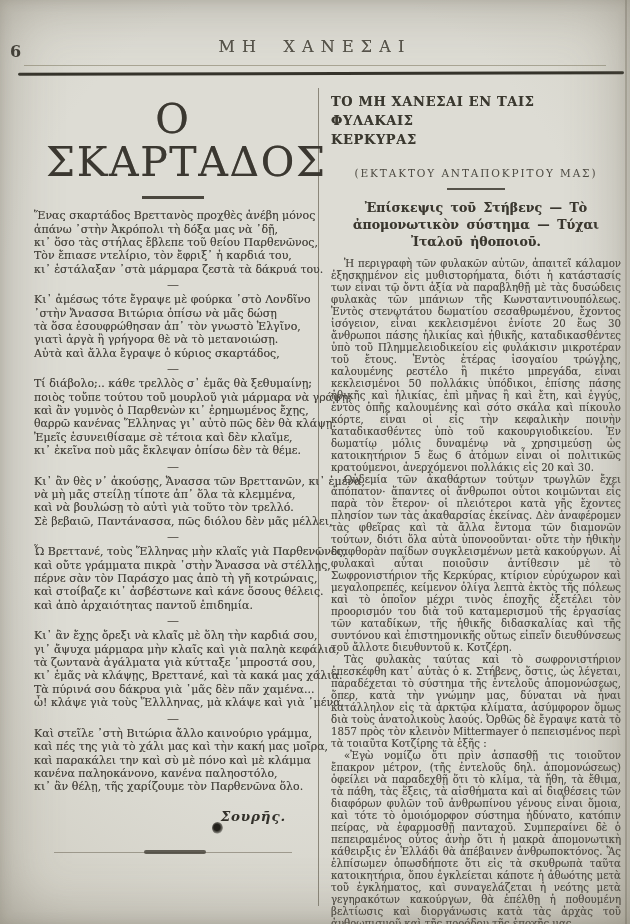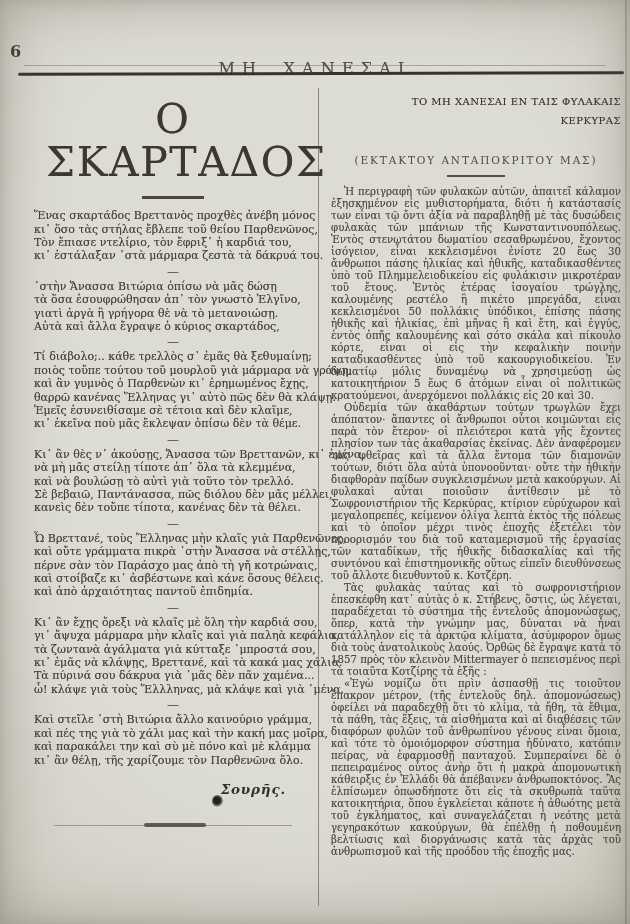--- a/index.html
+++ b/index.html
@@ -20,21 +20,21 @@
   }
   .page-edge-right{
     position:absolute;top:0;right:3px;width:2px;height:924px;
     background:linear-gradient(#9a968a,#b5b1a3 40%,#8e8a7d);
     opacity:.6;
   }
   
   .header{position:absolute;top:36px;left:0;width:630px;height:40px;}
   .page-number{position:absolute;left:10px;top:6px;font-size:16px;font-weight:bold;color:#3c3a33;}
   .masthead{
-    position:absolute;left:0;top:23px;width:100%;text-align:center;
+    position:absolute;left:0;top:1px;width:100%;text-align:center;
     font-size:16px;letter-spacing:.45em;word-spacing:.5em;color:#56534a;
     text-shadow:0 0 .5px rgba(70,65,55,.6);
   }
   .header-thin-rule{position:absolute;left:24px;top:29px;width:582px;height:1px;background:#97937f;opacity:.75;}
   .header-thick-rule{position:absolute;left:18px;top:36px;width:606px;height:3px;background:#35332b;transform:rotate(-.15deg);border-radius:2px;}
   
   .col-divider{position:absolute;left:318px;top:88px;width:1px;height:818px;background:#8b877a;}
   .col-left{position:absolute;left:34px;top:86px;width:278px;}
   .col-right{position:absolute;left:331px;top:92px;width:290px;}
   
@@ -52,26 +52,26 @@
   }
   .ink-blot{
     position:absolute;left:178px;width:11px;height:12px;border-radius:50%;
     background:radial-gradient(circle at 45% 45%, #23211c 0 35%, rgba(40,38,32,.55) 60%, rgba(60,56,46,0) 75%);
   }
   .left-bottom-ornament{position:relative;height:6px;margin:26px 20px 0 20px;}
   .left-bottom-ornament .thin{position:absolute;left:0;top:2px;width:100%;height:1px;background:#8e8a7c;opacity:.8;}
   .left-bottom-ornament .thick{position:absolute;left:38%;top:0;width:26%;height:4px;background:#4a473d;border-radius:2px;opacity:.85;}
   
   .article-title{
-    text-align:right;font-size:10px;font-weight:normal;line-height:19px;
+    text-align:left;font-size:13px;font-weight:bold;line-height:19px;
     letter-spacing:.05em;color:#3a382f;margin:0;
     text-shadow:0 0 .5px rgba(55,50,40,.5);
   }
   .article-byline{
-    text-align:center;font-size:10.5px;letter-spacing:.18em;color:#4d4a42;margin-top:24px;
+    text-align:center;font-size:10.5px;letter-spacing:.18em;color:#4d4a42;margin-top:18px;
   }
   .byline-rule{width:58px;height:1.5px;background:#55524a;margin:9px auto 9px auto;}
   .article-heading{
     text-align:center;font-size:12.5px;font-weight:bold;line-height:17px;
     color:#3a372f;word-spacing:.25em;margin:2px 6px 8px 6px;
     text-shadow:0 0 .5px rgba(55,50,40,.45);
   }
   .apara{
     font-size:10.2px;line-height:12px;text-align:justify;margin:0;
     color:#4b4841;text-indent:13px;text-shadow:0 0 .4px rgba(70,64,54,.45);
@@ -90,47 +90,48 @@
   </div>
 
   <div class="col-divider"></div>
 
   <div class="col-left">
     <h1 class="poem-title">Ο ΣΚΑΡΤΑΔΟΣ</h1>
     <div class="poem-title-rule"></div>
     <div>
         <div class="stanza">
           <div class="verse">Ἕνας σκαρτάδος Βρεττανὸς προχθὲς ἀνέβη μόνος</div>
+          <div class="verse">ἀπάνω ᾽στὴν Ἀκρόπολι τὴ δόξα μας νὰ ᾽δῇ,</div>
           <div class="verse">κι᾽ ὅσο τὰς στήλας ἔβλεπε τοῦ θείου Παρθενῶνος,</div>
           <div class="verse">Τὸν ἔπιασε ντελίριο, τὸν ἔφριξ᾽ ἡ καρδιά του,</div>
           <div class="verse">κι᾽ ἐστάλαξαν ᾽στὰ μάρμαρα ζεστὰ τὰ δάκρυά του.</div>
         </div>
         <div class="stanza-div">—</div>
         <div class="stanza">
+          <div class="verse">Κι᾽ ἀμέσως τότε ἔγραψε μὲ φούρκα ᾽στὸ Λονδῖνο</div>
           <div class="verse">᾽στὴν Ἄνασσα Βιτώρια ὀπίσω νὰ μᾶς δώσῃ</div>
           <div class="verse">τὰ ὅσα ἐσουφρώθησαν ἀπ᾽ τὸν γνωστὸ Ἐλγῖνο,</div>
           <div class="verse">γιατὶ ἀργὰ ἢ γρήγορα θὲ νὰ τὸ μετανοιώσῃ.</div>
           <div class="verse">Αὐτὰ καὶ ἄλλα ἔγραψε ὁ κύριος σκαρτάδος,</div>
         </div>
         <div class="stanza-div">—</div>
         <div class="stanza">
           <div class="verse">Τί διάβολο;.. κάθε τρελλὸς σ᾽ ἐμᾶς θὰ ξεθυμαίνῃ;</div>
           <div class="verse">ποιὸς τοὔπε τούτου τοῦ μουρλοῦ γιὰ μάρμαρα νὰ γράψῃ;</div>
           <div class="verse">καὶ ἂν γυμνὸς ὁ Παρθενὼν κι᾽ ἐρημωμένος ἔχῃς,</div>
           <div class="verse">θαρρῶ κανένας Ἕλληνας γι᾽ αὐτὸ πῶς δὲν θὰ κλάψῃ.</div>
           <div class="verse">Ἐμεῖς ἐσυνειθίσαμε σὲ τέτοια καὶ δὲν κλαῖμε,</div>
           <div class="verse">κι᾽ ἐκεῖνα ποὺ μᾶς ἔκλεψαν ὀπίσω δὲν τὰ θέμε.</div>
         </div>
         <div class="stanza-div">—</div>
         <div class="stanza">
           <div class="verse">Κι᾽ ἂν θὲς ν᾽ ἀκούσῃς, Ἄνασσα τῶν Βρεττανῶν, κι᾽ ἐμένα,</div>
           <div class="verse">νὰ μὴ μᾶς στείλῃ τίποτε ἀπ᾽ ὅλα τὰ κλεμμένα,</div>
           <div class="verse">καὶ νὰ βουλώσῃ τὸ αὐτὶ γιὰ τοῦτο τὸν τρελλό.</div>
           <div class="verse">Σὲ βεβαιῶ, Παντάνασσα, πῶς διόλου δὲν μᾶς μέλλει,</div>
-          <div class="verse">κανεὶς δὲν τοὔπε τίποτα, κανένας δὲν τὰ θέλει.</div>
         </div>
         <div class="stanza-div">—</div>
         <div class="stanza">
           <div class="verse">Ὦ Βρεττανέ, τοὺς Ἕλληνας μὴν κλαῖς γιὰ Παρθενῶνες,</div>
           <div class="verse">καὶ οὔτε γράμματα πικρὰ ᾽στὴν Ἄνασσα νὰ στέλλῃς,</div>
           <div class="verse">πέρνε σὰν τὸν Παράσχο μας ἀπὸ τὴ γῆ κοτρώναις,</div>
           <div class="verse">καὶ στοίβαζε κι᾽ ἀσβέστωνε καὶ κάνε ὅσους θέλεις.</div>
           <div class="verse">καὶ ἀπὸ ἀρχαιότητας παντοῦ ἐπιδημία.</div>
         </div>
         <div class="stanza-div">—</div>
@@ -140,40 +141,42 @@
           <div class="verse">τὰ ζωντανὰ ἀγάλματα γιὰ κύτταξε ᾽μπροστά σου,</div>
           <div class="verse">κι᾽ ἐμᾶς νὰ κλάψῃς, Βρεττανέ, καὶ τὰ κακά μας χάλια.</div>
           <div class="verse">Τὰ πύρινά σου δάκρυα γιὰ ᾽μᾶς δὲν πᾶν χαμένα...</div>
           <div class="verse">ὦ! κλάψε γιὰ τοὺς Ἕλλληνας, μὰ κλάψε καὶ γιὰ ᾽μένα.</div>
         </div>
         <div class="stanza-div">—</div>
         <div class="stanza">
           <div class="verse">Καὶ στεῖλε ᾽στὴ Βιτώρια ἄλλο καινούριο γράμμα,</div>
           <div class="verse">καὶ πές της γιὰ τὸ χάλι μας καὶ τὴν κακή μας μοῖρα,</div>
           <div class="verse">καὶ παρακάλει την καὶ σὺ μὲ πόνο καὶ μὲ κλάμμα</div>
+          <div class="verse">κανένα παληοκάνονο, κανένα παληοστόλο,</div>
           <div class="verse">κι᾽ ἂν θέλῃ, τῆς χαρίζουμε τὸν Παρθενῶνα ὅλο.</div>
         </div>
       </div>
     <div style="position:relative;">
       <div class="ink-blot" style="top:14px;"></div>
       <div class="poem-signature">Σουρῆς.</div>
     </div>
     <div class="left-bottom-ornament">
       <div class="thin"></div>
       <div class="thick"></div>
     </div>
   </div>
 
   <div class="col-right">
     <h2 class="article-title">
       <span>ΤΟ ΜΗ ΧΑΝΕΣΑΙ ΕΝ ΤΑΙΣ ΦΥΛΑΚΑΙΣ</span><br>
       <span>ΚΕΡΚΥΡΑΣ</span>
     </h2>
     <div class="article-byline">(ΕΚΤΑΚΤΟΥ ΑΝΤΑΠΟΚΡΙΤΟΥ ΜΑΣ)</div>
     <div class="byline-rule"></div>
+    <div class="article-heading">Ἐπίσκεψις τοῦ Στήβενς — Τὸ ἀπομονωτικὸν σύστημα — Τύχαι Ἰταλοῦ ἠθοποιοῦ.</div>
     <div>
         <p class="apara">Ἡ περιγραφὴ τῶν φυλακῶν αὐτῶν, ἀπαιτεῖ κάλαμον ἐξησκημένον εἰς μυθιστορήματα, διότι ἡ κατάστασίς των εἶναι τῷ ὄντι ἀξία νὰ παραβληθῇ μὲ τὰς δυσώδεις φυλακὰς τῶν μπάνιων τῆς Κωνσταντινουπόλεως. Ἐντὸς στενωτάτου δωματίου σεσαθρωμένου, ἔχοντος ἰσόγειον, εἶναι κεκλεισμένοι ἐνίοτε 20 ἕως 30 ἄνθρωποι πάσης ἡλικίας καὶ ἠθικῆς, καταδικασθέντες ὑπὸ τοῦ Πλημμελειοδικείου εἰς φυλάκισιν μικροτέραν τοῦ ἔτους. Ἐντὸς ἑτέρας ἰσογαίου τρώγλης, καλουμένης ρεστέλο ἢ πικέτο μπρεγάδα, εἶναι κεκλεισμένοι 50 πολλάκις ὑπόδικοι, ἐπίσης πάσης ἠθικῆς καὶ ἡλικίας, ἐπὶ μῆνας ἢ καὶ ἔτη, καὶ ἐγγύς, ἐντὸς ὀπῆς καλουμένης καὶ σότο σκάλα καὶ πίκουλο κόρτε, εἶναι οἱ εἰς τὴν κεφαλικὴν ποινὴν καταδικασθέντες ὑπὸ τοῦ κακουργιοδικείου. Ἐν δωματίῳ μόλις δυναμένῳ νὰ χρησιμεύσῃ ὡς κατοικητήριον 5 ἕως 6 ἀτόμων εἶναι οἱ πολιτικῶς κρατούμενοι, ἀνερχόμενοι πολλάκις εἰς 20 καὶ 30.</p>
         <p class="apara">Οὐδεμία τῶν ἀκαθάρτων τούτων τρωγλῶν ἔχει ἀπόπατον· ἅπαντες οἱ ἄνθρωποι οὗτοι κοιμῶνται εἷς παρὰ τὸν ἕτερον· οἱ πλειότεροι κατὰ γῆς ἔχοντες πλησίον των τὰς ἀκαθαρσίας ἐκείνας. Δὲν ἀναφέρομεν τὰς φθεῖρας καὶ τὰ ἄλλα ἔντομα τῶν διαμονῶν τούτων, διότι ὅλα αὐτὰ ὑπονοοῦνται· οὔτε τὴν ἠθικὴν διαφθορὰν παίδων συγκλεισμένων μετὰ κακούργων. Αἱ φυλακαὶ αὗται ποιοῦσιν ἀντίθεσιν μὲ τὸ Σωφρονιστήριον τῆς Κερκύρας, κτίριον εὐρύχωρον καὶ μεγαλοπρεπές, κείμενον ὀλίγα λεπτὰ ἐκτὸς τῆς πόλεως καὶ τὸ ὁποῖον μέχρι τινὸς ἐποχῆς ἐξετέλει τὸν προορισμόν του διὰ τοῦ καταμερισμοῦ τῆς ἐργασίας τῶν καταδίκων, τῆς ἠθικῆς διδασκαλίας καὶ τῆς συντόνου καὶ ἐπιστημονικῆς οὕτως εἰπεῖν διευθύνσεως τοῦ ἄλλοτε διευθυντοῦ κ. Κοτζέρη.</p>
         <p class="apara">Τὰς φυλακὰς ταύτας καὶ τὸ σωφρονιστήριον ἐπεσκέφθη κατ᾽ αὐτὰς ὁ κ. Στήβενς, ὅστις, ὡς λέγεται, παραδέχεται τὸ σύστημα τῆς ἐντελοῦς ἀπομονώσεως, ὅπερ, κατὰ τὴν γνώμην μας, δύναται νὰ ἦναι κατάλληλον εἰς τὰ ἀρκτῷα κλίματα, ἀσύμφορον ὅμως διὰ τοὺς ἀνατολικοὺς λαούς. Ὀρθῶς δὲ ἔγραψε κατὰ τὸ 1857 πρὸς τὸν κλεινὸν Mittermayer ὁ πεπεισμένος περὶ τὰ τοιαῦτα Κοτζίρης τὰ ἑξῆς :</p>
         <p class="apara">«Ἐγὼ νομίζω ὅτι πρὶν ἀσπασθῇ τις τοιοῦτον ἔπακρον μέτρον, (τῆς ἐντελοῦς δηλ. ἀπομονώσεως) ὀφείλει νὰ παραδεχθῇ ὅτι τὸ κλίμα, τὰ ἤθη, τὰ ἔθιμα, τὰ πάθη, τὰς ἕξεις, τὰ αἰσθήματα καὶ αἱ διαθέσεις τῶν διαφόρων φυλῶν τοῦ ἀνθρωπίνου γένους εἶναι ὅμοια, καὶ τότε τὸ ὁμοιόμορφον σύστημα ἠδύνατο, κατόπιν πείρας, νὰ ἐφαρμοσθῇ πανταχοῦ. Συμπεραίνει δὲ ὁ πεπειραμένος οὗτος ἀνὴρ ὅτι ἡ μακρὰ ἀπομονωτικὴ κάθειρξις ἐν Ἑλλάδι θὰ ἀπέβαινεν ἀνθρωποκτόνος. Ἂς ἐλπίσωμεν ὁπωσδήποτε ὅτι εἰς τὰ σκυθρωπὰ ταῦτα κατοικητήρια, ὅπου ἐγκλείεται κάποτε ἡ ἀθωότης μετὰ τοῦ ἐγκλήματος, καὶ συναγελάζεται ἡ νεότης μετὰ γεγηρακότων κακούργων, θὰ ἐπέλθῃ ἡ ποθουμένη βελτίωσις καὶ διοργάνωσις κατὰ τὰς ἀρχὰς τοῦ ἀνθρωπισμοῦ καὶ τῆς προόδου τῆς ἐποχῆς μας.</p>
       </div>
 
   </div>
 
   <div class="page-edge-right"></div>

